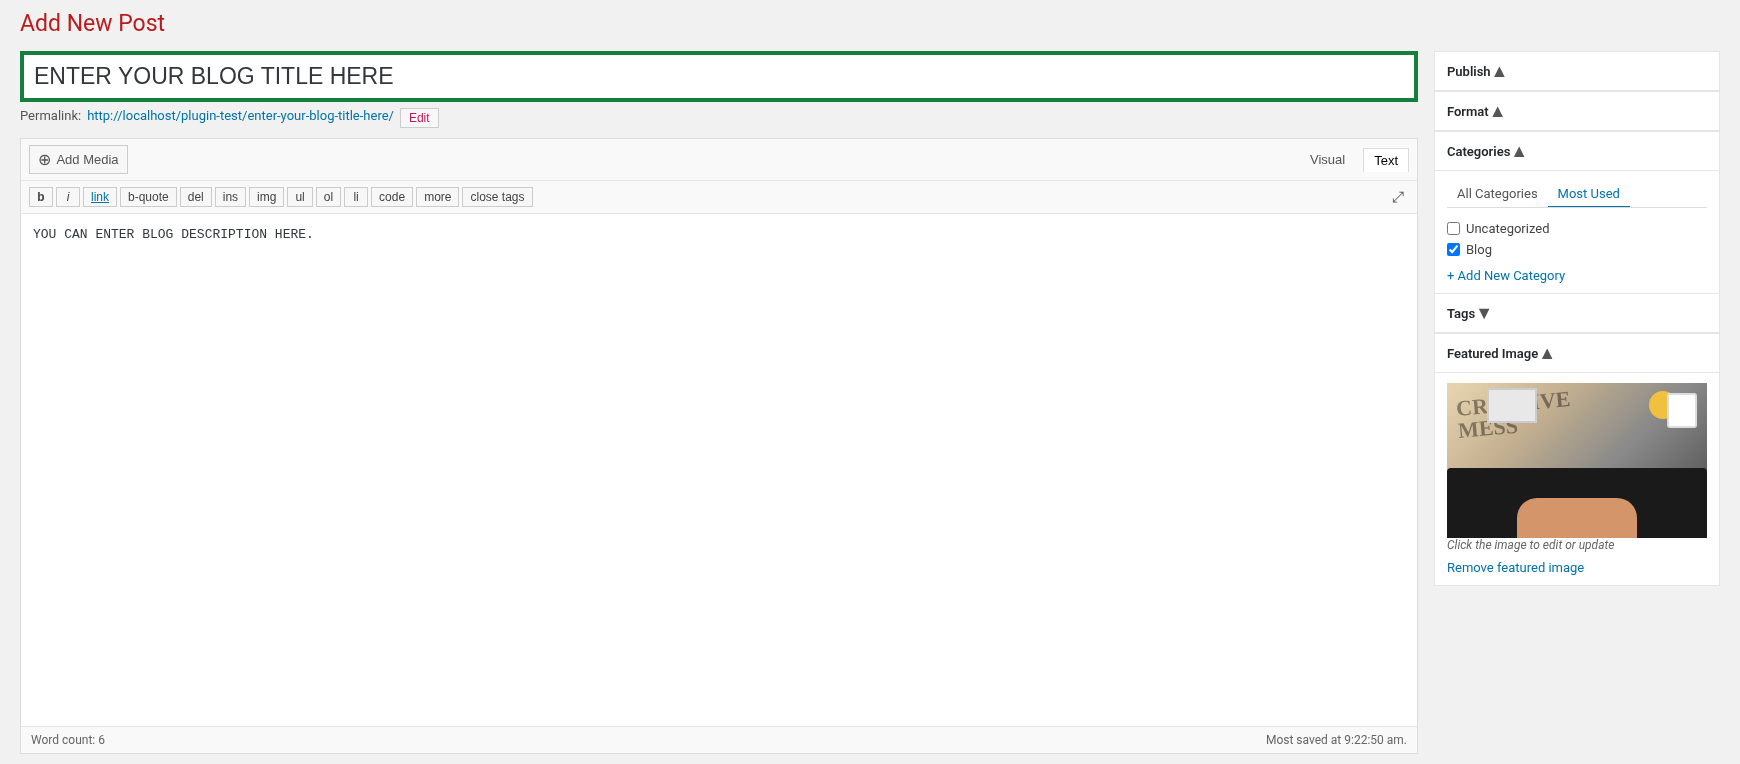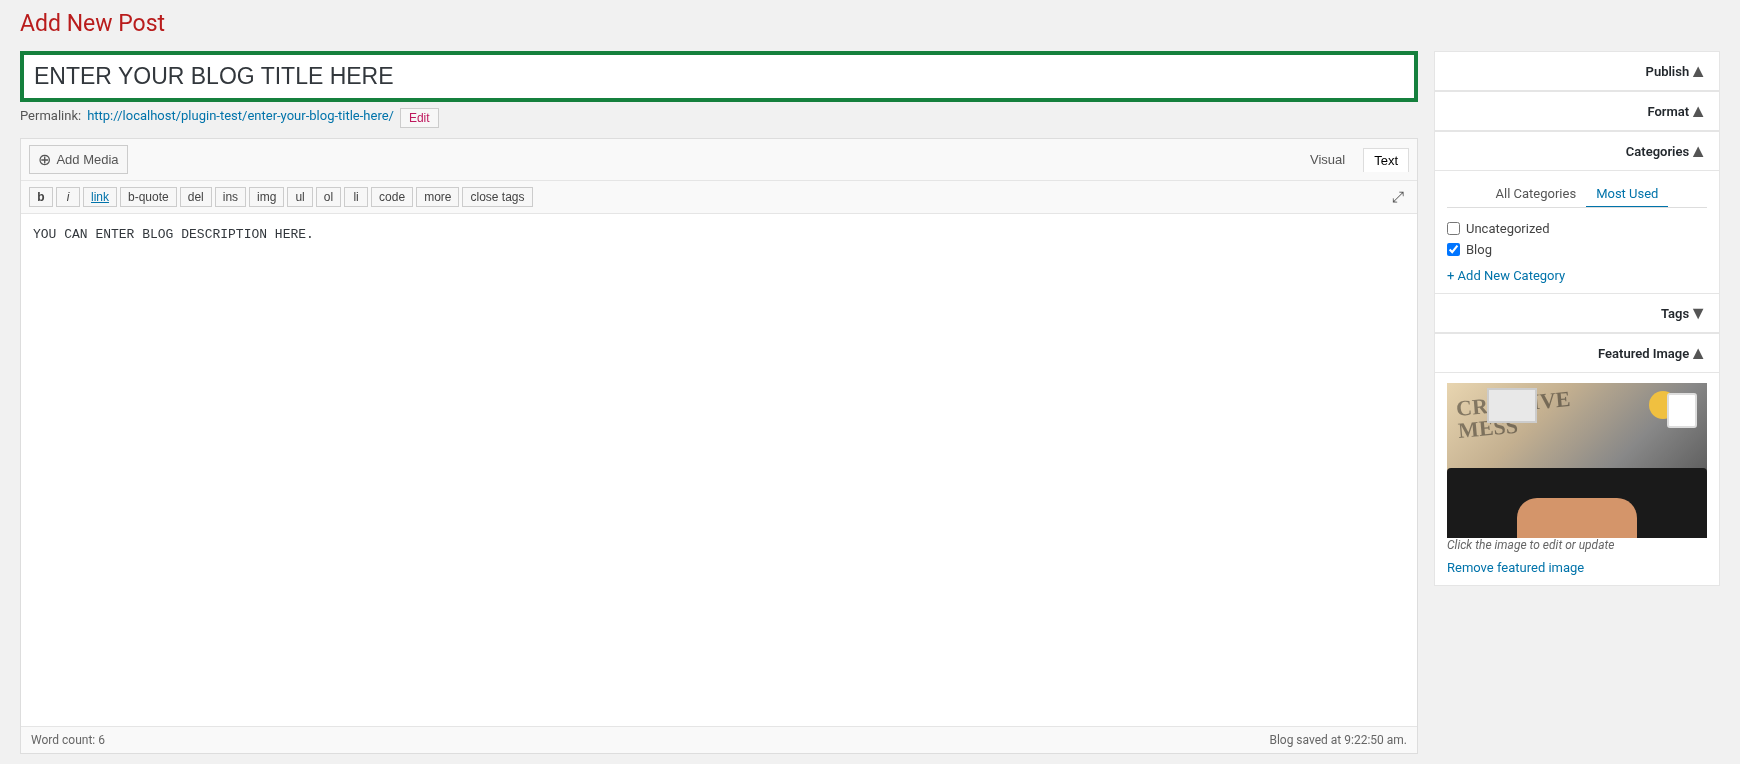--- a/index.html
+++ b/index.html
@@ -191,21 +191,21 @@
       background: #fff;
       border: 1px solid #e5e5e5;
       margin-bottom: 0;
       border-bottom: none;
     }
     .sidebar-panel:last-child {
       border-bottom: 1px solid #e5e5e5;
     }
     .panel-header {
       display: flex;
-      justify-content: flex-end;
+      justify-content: flex-start;
       align-items: center;
       padding: 10px 12px;
       background: #fff;
       border-bottom: 1px solid #e5e5e5;
       cursor: pointer;
     }
     .panel-header h3 {
       font-size: 13px;
       font-weight: 600;
       color: #23282d;
@@ -218,21 +218,20 @@
     .panel-body {
       padding: 10px 12px;
     }
 
     
     .categories-tabs {
       display: flex;
       gap: 0;
       margin-bottom: 10px;
       border-bottom: 1px solid #ddd;
-      justify-content: center;
     }
     .cat-tab {
       padding: 5px 10px;
       font-size: 13px;
       cursor: pointer;
       color: #555;
       background: transparent;
       border: none;
       text-decoration: none;
     }
@@ -386,21 +385,21 @@
           <span class="toolbar-spacer"></span>
           <button class="fullscreen-btn">⤢</button>
         </div>
 
         <div class="editor-content">
           <span class="editor-content-text">YOU CAN ENTER BLOG DESCRIPTION HERE.</span>
         </div>
 
         <div class="editor-statusbar">
           <span>Word count: 6</span>
-          <span>Blog saved at 9:22:50 am.</span>
+          <span>Most saved at 9:22:50 am.</span>
         </div>
       </div>
     </div>
 
     <div class="sidebar-column">
 
       <div class="sidebar-panel">
         <div class="panel-header">
           <h3>Publish</h3>
           <span class="panel-toggle">▲</span>

